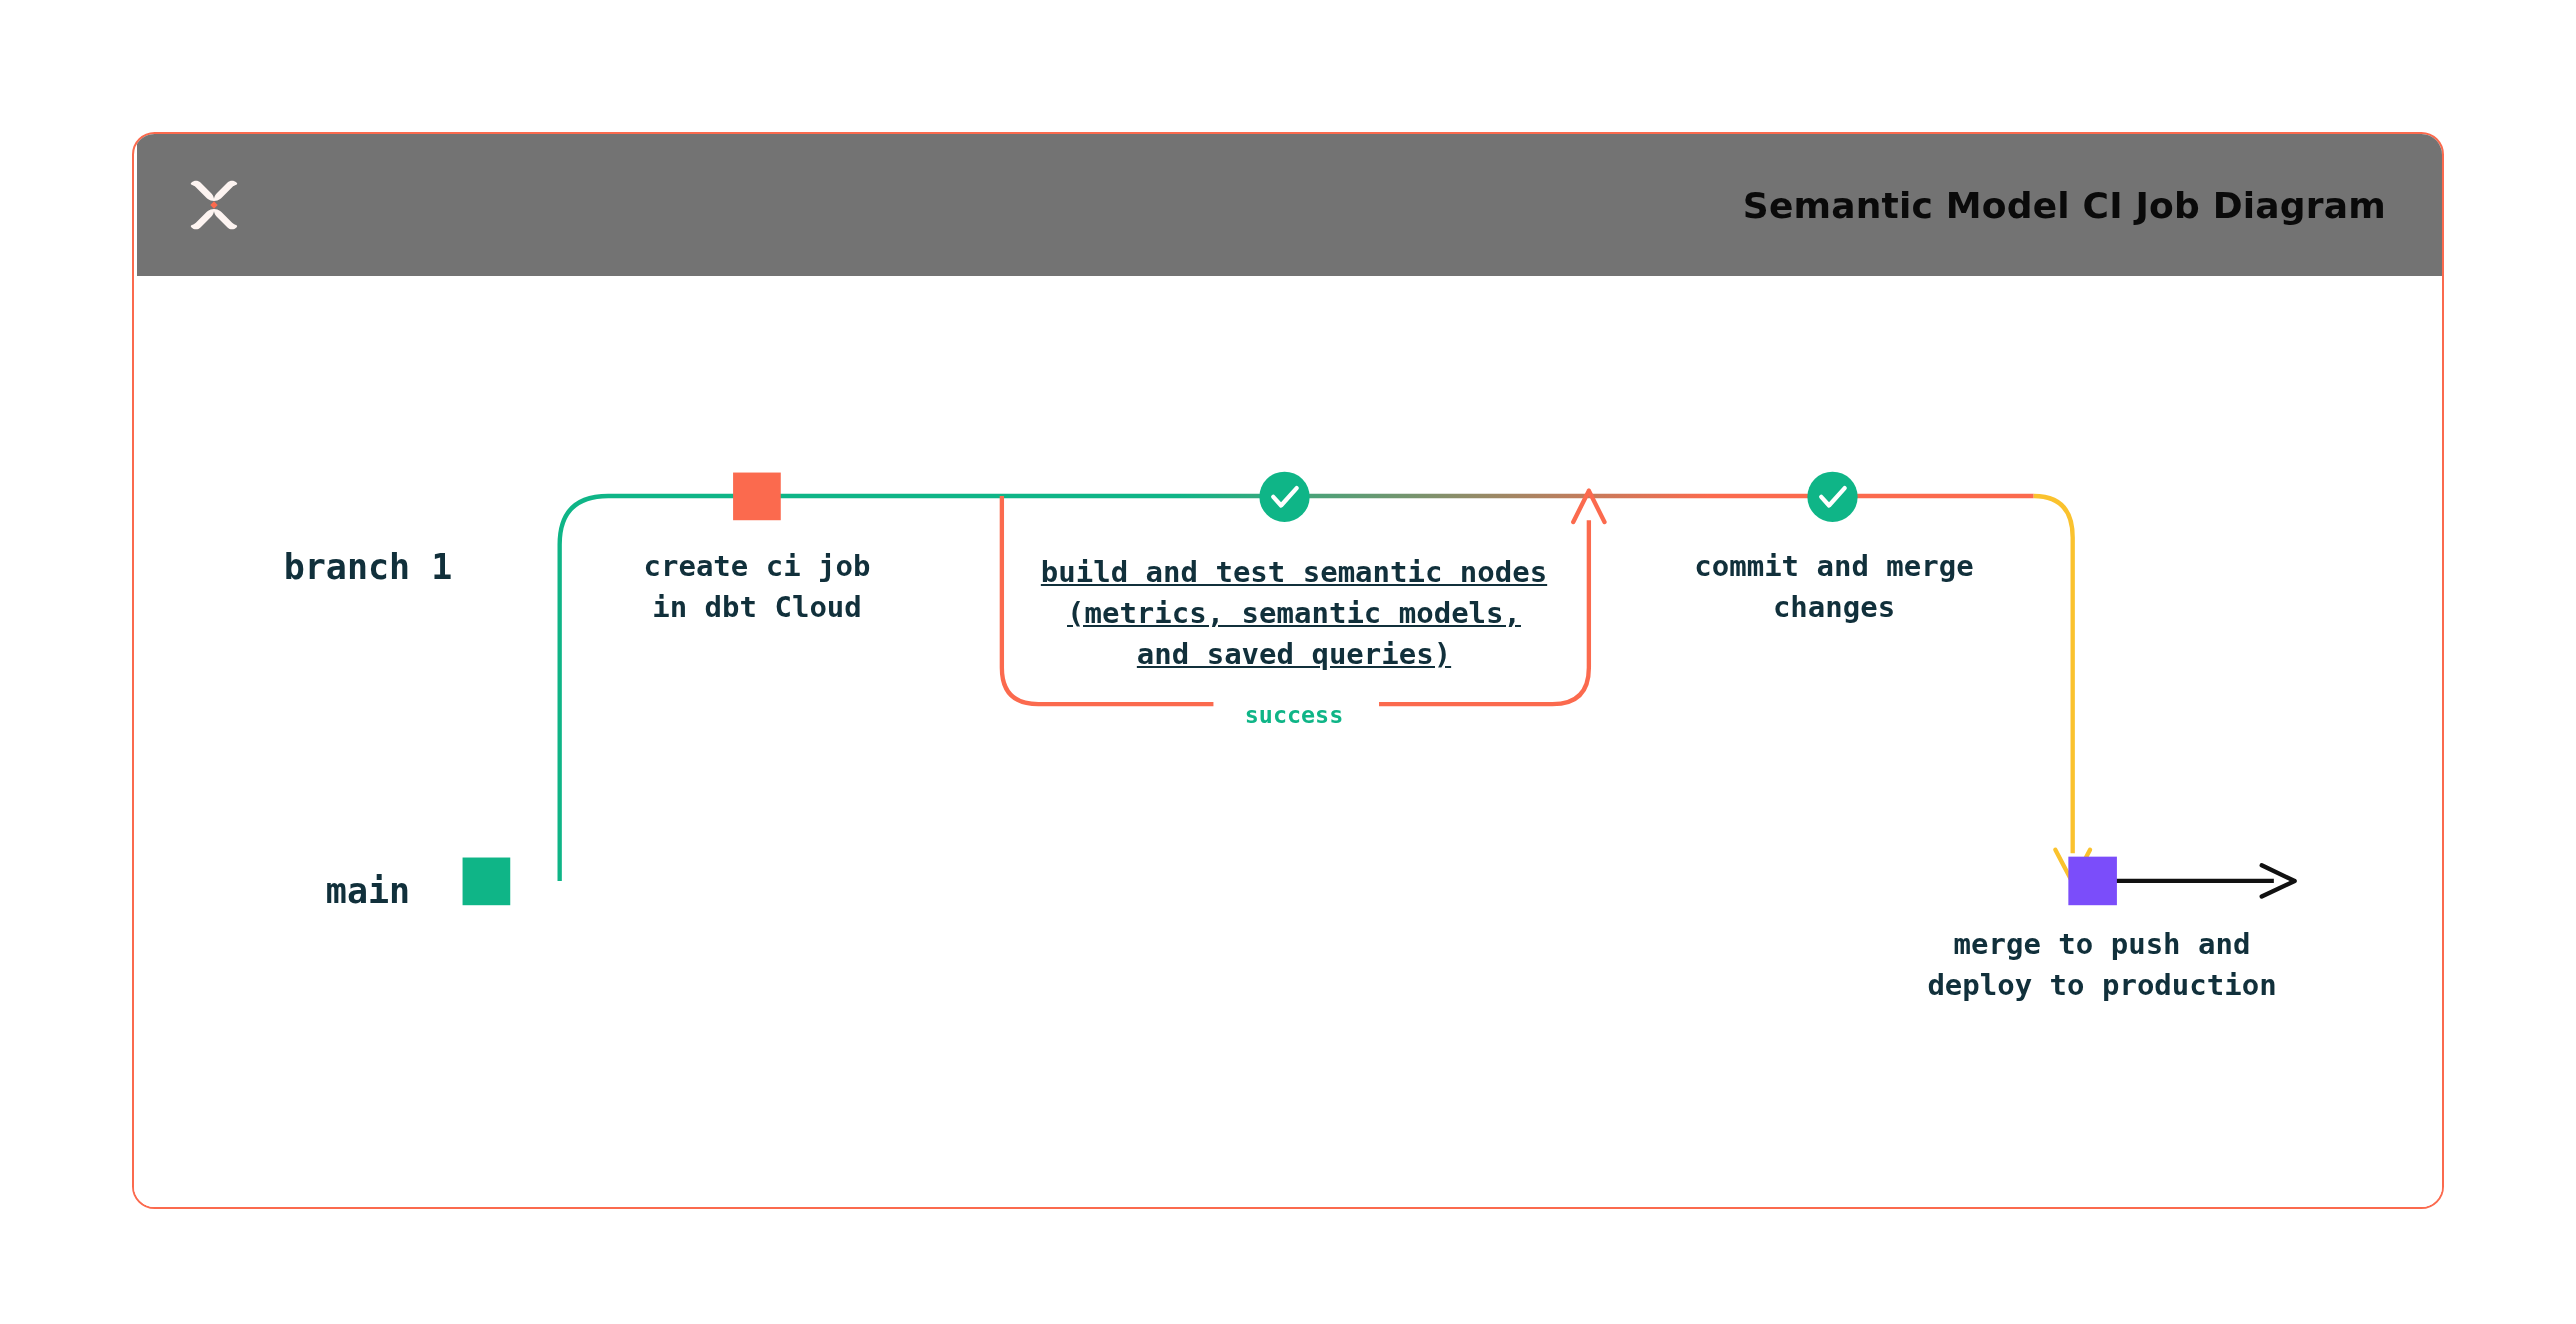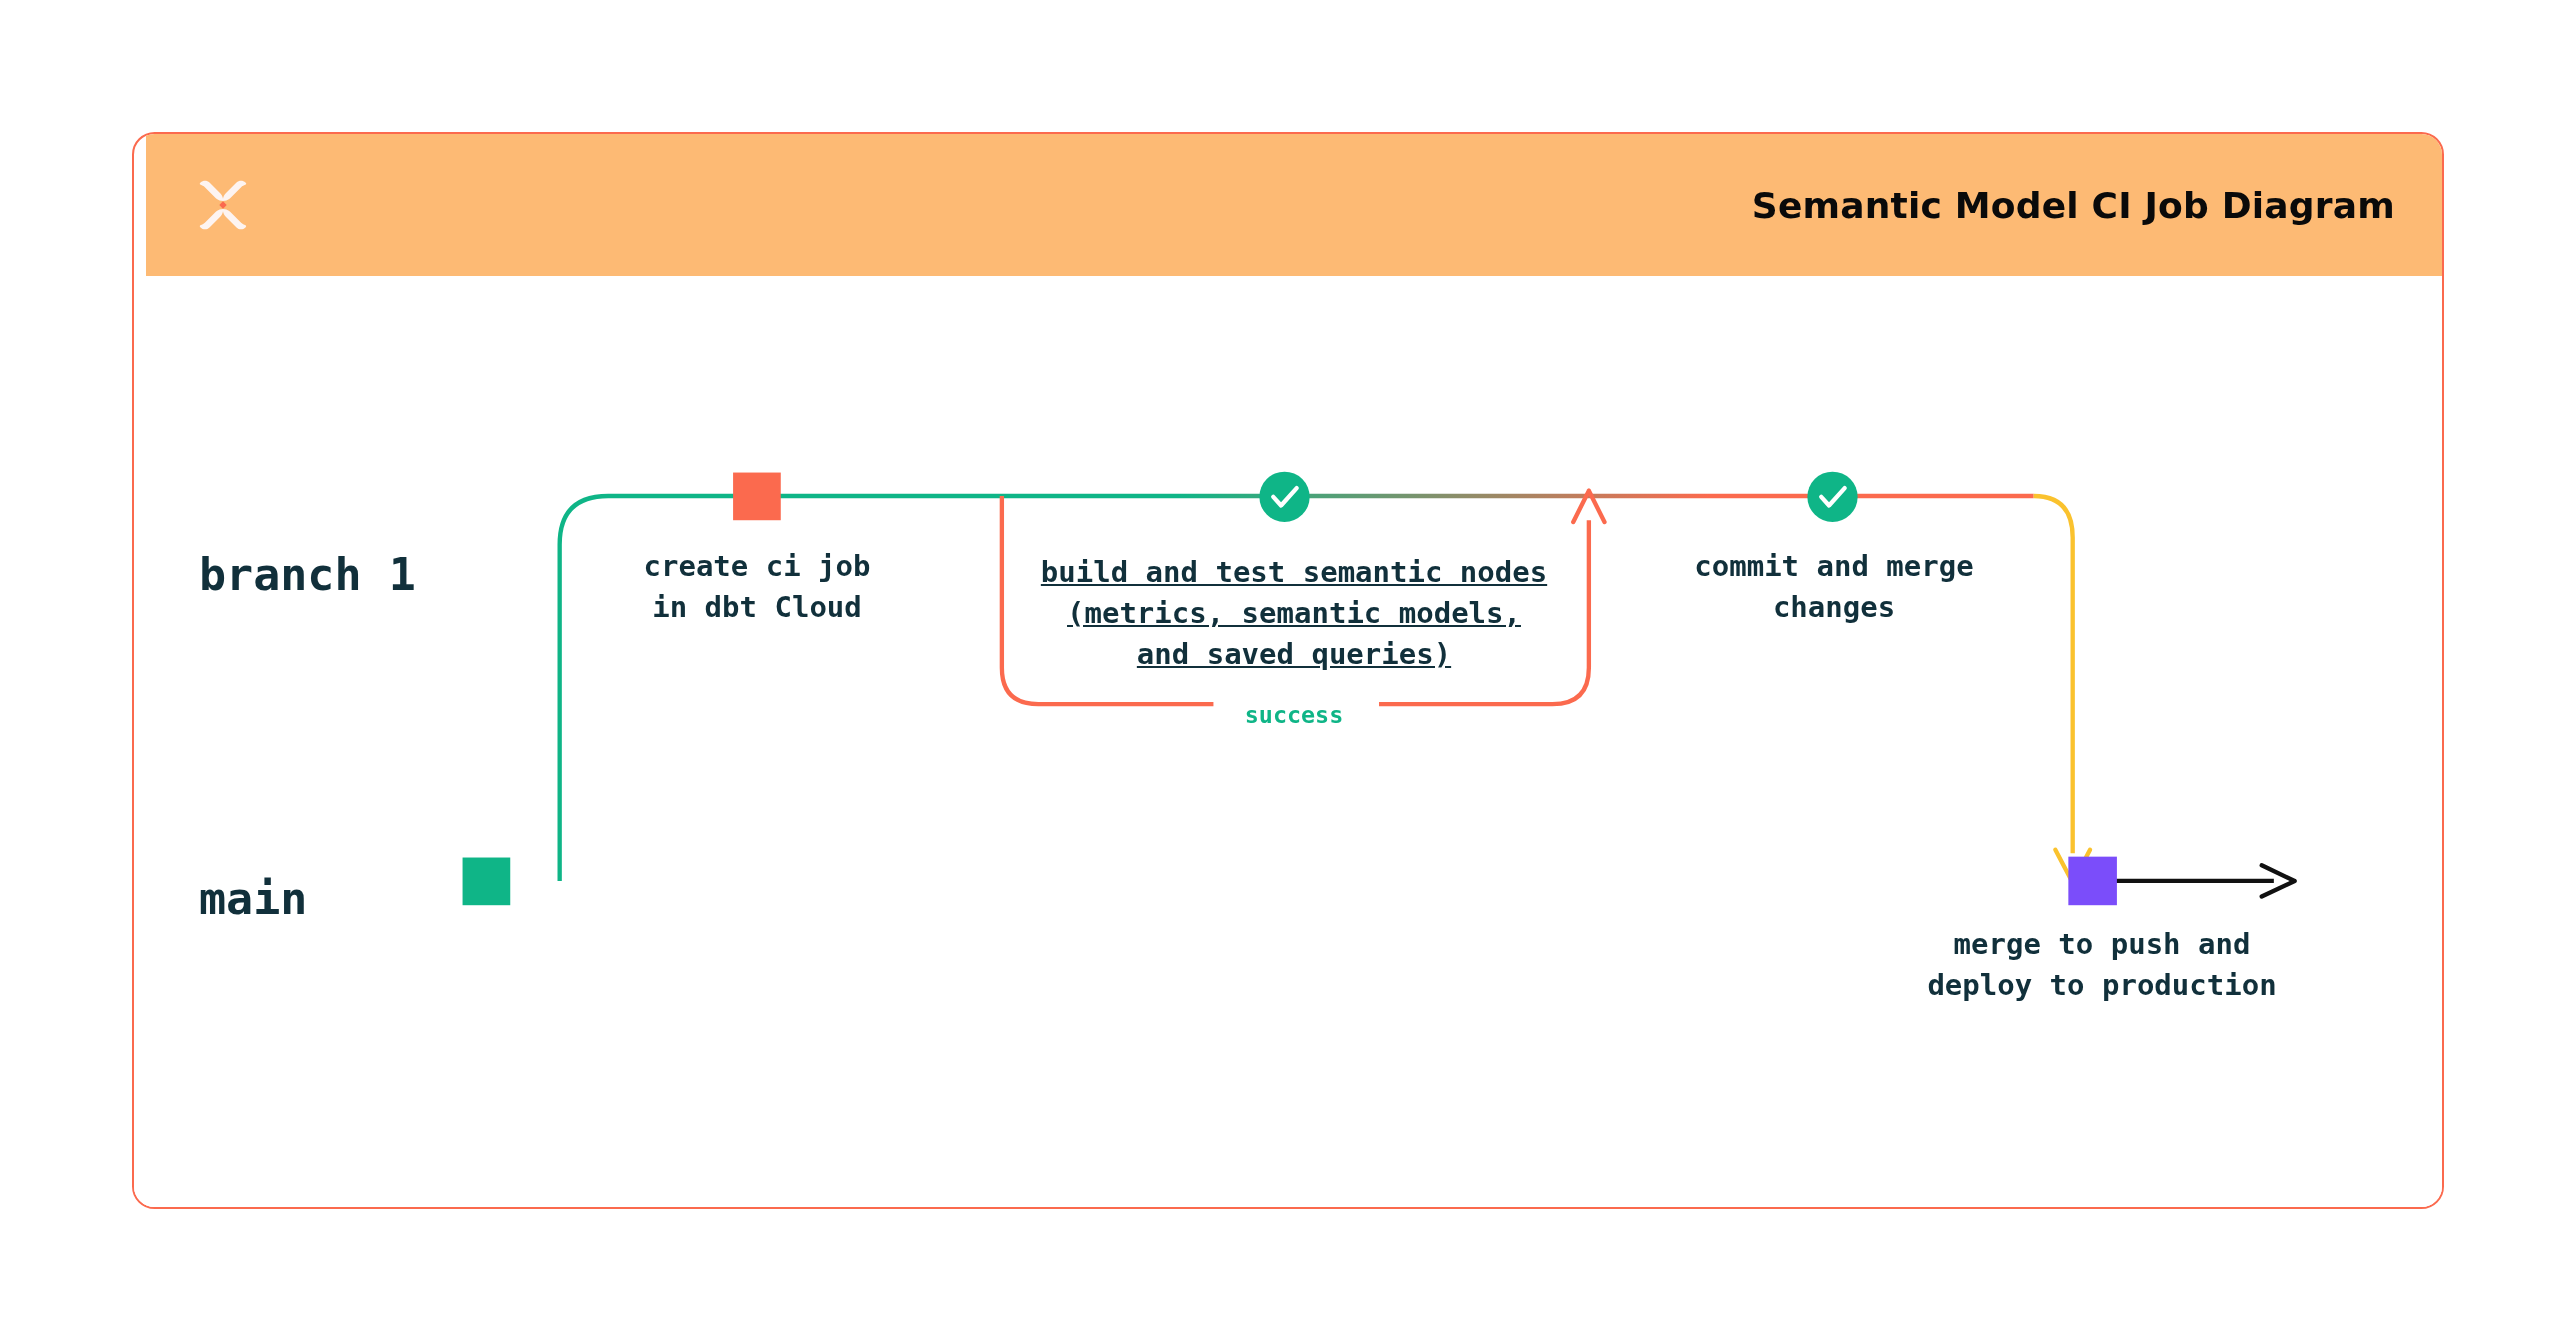--- a/index.html
+++ b/index.html
@@ -31,25 +31,25 @@
     height: 1077px;
     box-sizing: border-box;
     border: 2.6px solid #fb6a4e;
     border-radius: 22.6px;
     background: #ffffff;
     overflow: hidden;
   }
 
   .card-header {
     position: absolute;
-    left: 12px;
+    left: 3px;
     top: 0;
     width: 100%;
     height: 142px;
-    background: #fdba74;
+    background: #737373;
     display: flex;
     align-items: center;
     justify-content: space-between;
     box-sizing: border-box;
     padding: 0 59px 0 42px;
     text-align: center;
   }
 
   .logo-wrap {
     width: 69px;
@@ -92,22 +92,22 @@
   
   .lbl {
     position: absolute;
     color: #11303b;
     font-family: "DejaVu Sans Mono", monospace;
     font-weight: bold;
     white-space: pre;
     line-height: 1.42;
   }
   .lane-label {
-    font-size: 45px;
-    text-align: left;
+    font-size: 35px;
+    text-align: center;
   }
   .node-label {
     font-size: 29px;
     text-align: center;
     transform: translateX(-50%);
   }
   .loop-label {
     font-size: 23.4px;
     color: #0fb587;
     text-align: left;

